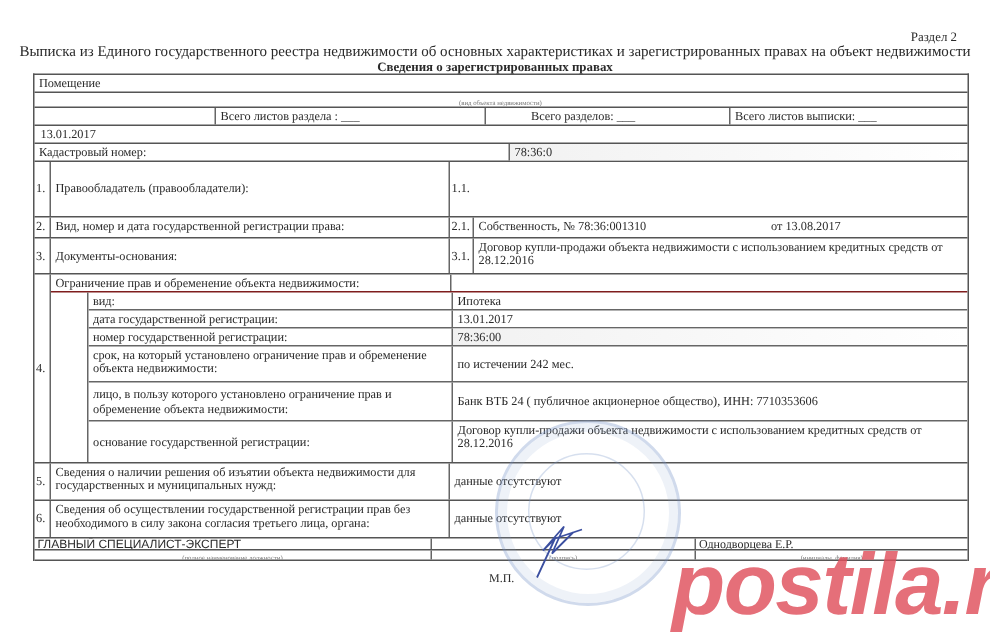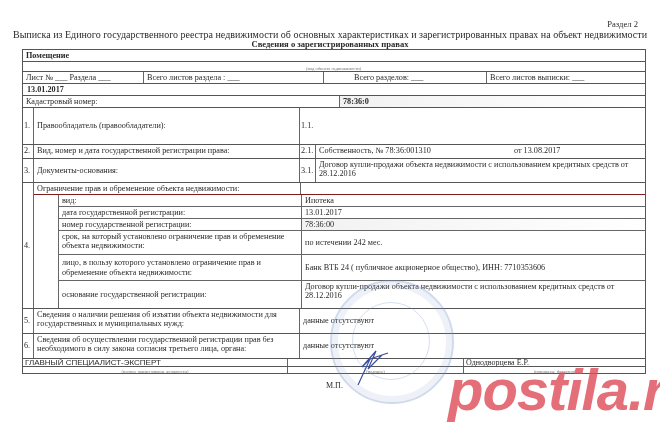--- a/index.html
+++ b/index.html
@@ -11,21 +11,21 @@
   .t { font-size:8.4px; line-height:9px; white-space:nowrap;font-family:Liberation Serif, serif; }
   .section-label { right:22px; top:20px; font-size:8.6px; }
   .doc-title { left:0; width:660px; top:30px; text-align:center; font-size:10px; }
   .doc-subtitle { left:0; width:660px; top:40px; text-align:center; font-size:8.6px; font-weight:bold; }
 
   .tbl { position:absolute; left:22px; top:49px; width:622px; border:1px solid #555; border-bottom:none; }
   .row { position:relative; border-bottom:1px solid #555; box-sizing:border-box; }
   .cell { position:absolute; top:0; bottom:0; box-sizing:border-box; padding:1px 3px; font-size:8.2px; line-height:9.2px; overflow:hidden; }
   .vl { border-left:1px solid #666; }
   .mid { display:flex; align-items:center; }
-  .bold { font-weight:bold; }
+  .bold { font-weight:normal; }
   .tiny { font-size:4.5px; color:#777; }
   .blur { background:linear-gradient(90deg, rgba(240,240,240,0.9), rgba(255,255,255,0)); }
 
   .stamp {
     position:absolute; left:330px; top:280px; width:120px; height:120px; border-radius:50%;
     border:2px solid rgba(120,150,200,0.35); box-shadow: inset 0 0 0 6px rgba(140,170,210,0.15);
   }
   .stamp-inner {
     position:absolute; left:352px; top:302px; width:76px; height:76px; border-radius:50%;
     border:1px solid rgba(120,150,200,0.3);
@@ -45,21 +45,20 @@
 <div class="tbl">
 
   <div class="row" style="height:12px">
     <div class="cell bold" style="left:0;right:0">Помещение</div>
   </div>
   <div class="row" style="height:10px">
     <div class="cell tiny" style="left:280px;right:0;padding-top:2px">(вид объекта недвижимости)</div>
   </div>
 
   <div class="row" style="height:12px">
-    <div class="cell" style="left:0;width:120px">Лист № ___ Раздела ___</div>
     <div class="cell vl" style="left:300px;width:130px;padding-left:30px">Всего разделов: ___</div>
     <div class="cell vl" style="left:120px;width:180px">Всего листов раздела : ___</div>
     <div class="cell vl" style="left:463px;right:0">Всего листов выписки: ___</div>
   </div>
 
   <div class="row" style="height:12px">
     <div class="cell bold" style="left:0;right:0;padding-left:4px">13.01.2017</div>
   </div>
 
   <div class="row" style="height:12px">

